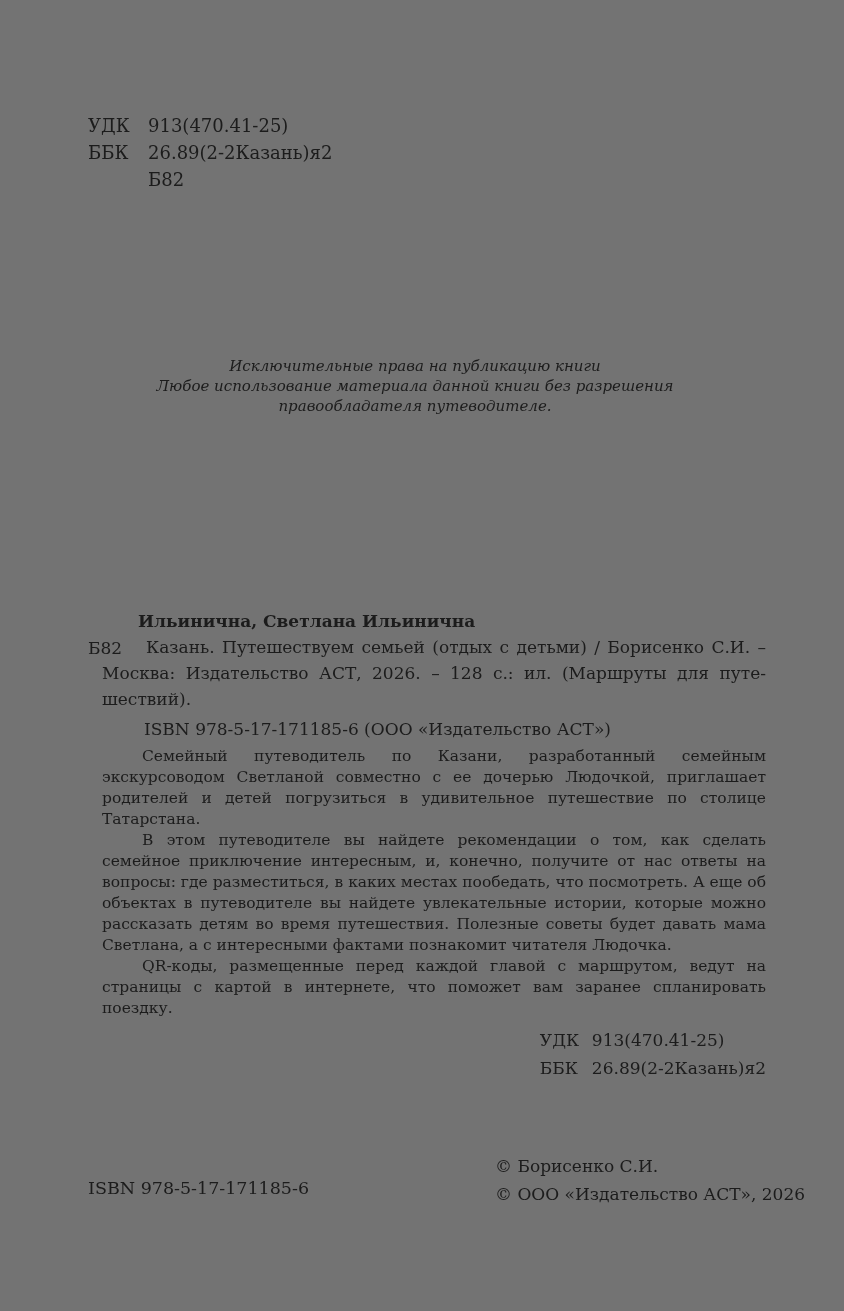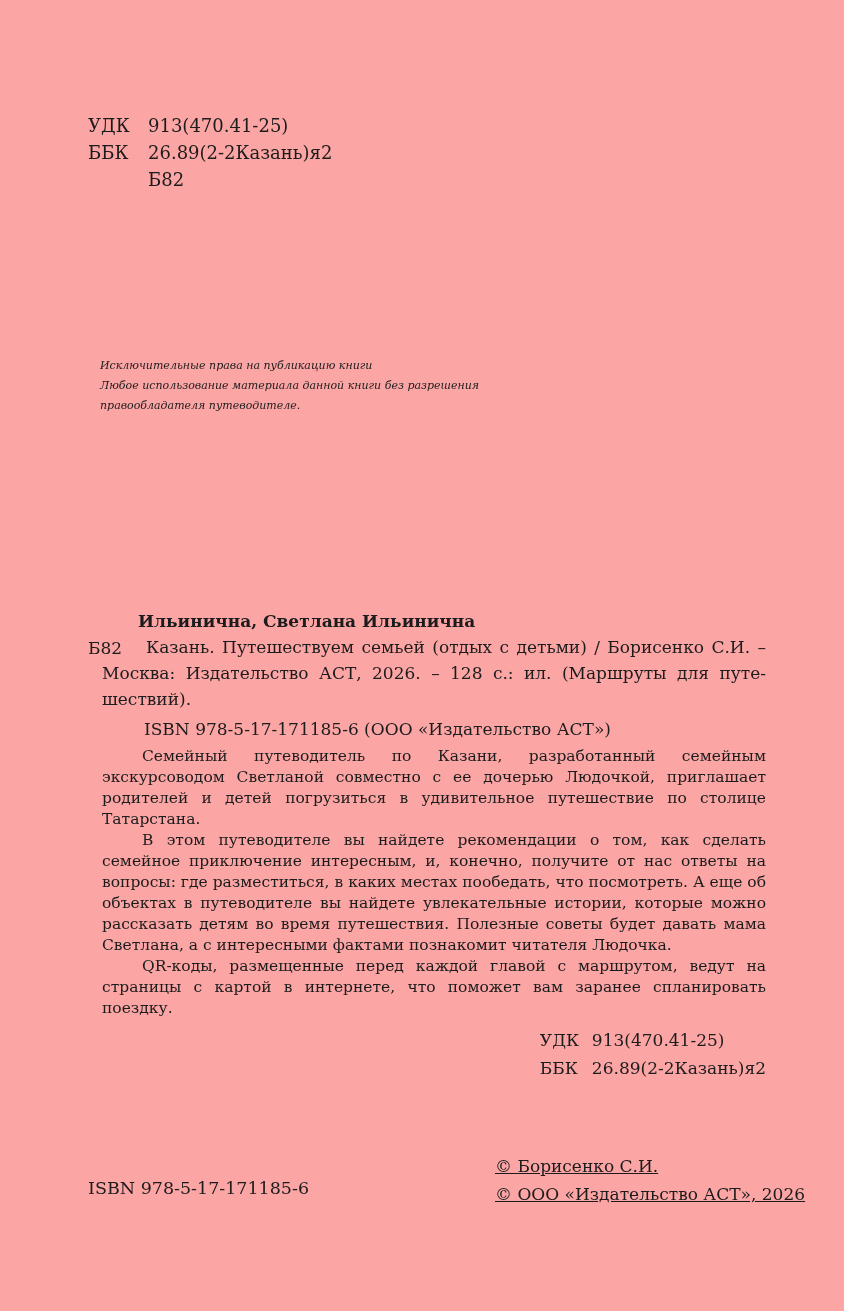--- a/index.html
+++ b/index.html
@@ -4,21 +4,21 @@
 <style>
   html, body {
     margin: 0;
     padding: 0;
     background: #ffffff;
   }
   .page {
     position: relative;
     width: 844px;
     height: 1311px;
-    background: #fca5a5;
+    background: #737373;
     color: #1c1c1c;
     font-family: "DejaVu Serif", serif;
     overflow: hidden;
   }
 
   
   .top-codes {
     position: absolute;
     left: 88px;
     top: 112px;
@@ -27,23 +27,23 @@
   }
   .code-row { display: flex; }
   .top-codes .code-label { width: 60px; flex: 0 0 60px; }
 
   
   .rights-notice {
     position: absolute;
     left: 100px;
     top: 356px;
     width: 630px;
-    text-align: left;
+    text-align: center;
     font-style: italic;
-    font-size: 11px;
+    font-size: 15px;
     line-height: 20px;
   }
 
   
   .card {
     position: absolute;
     left: 102px;
     top: 608px;
     width: 664px;
   }
@@ -98,21 +98,20 @@
     top: 1176px;
     font-size: 17.5px;
     line-height: 24px;
   }
   .footer-copyright {
     position: absolute;
     left: 495px;
     top: 1152px;
     font-size: 17px;
     line-height: 28px;
-    text-decoration: underline;
   }
 </style>
 </head>
 <body>
 
 <div class="page">
 
   <div class="top-codes">
     <div class="code-row">
       <span class="code-label">УДК</span>

